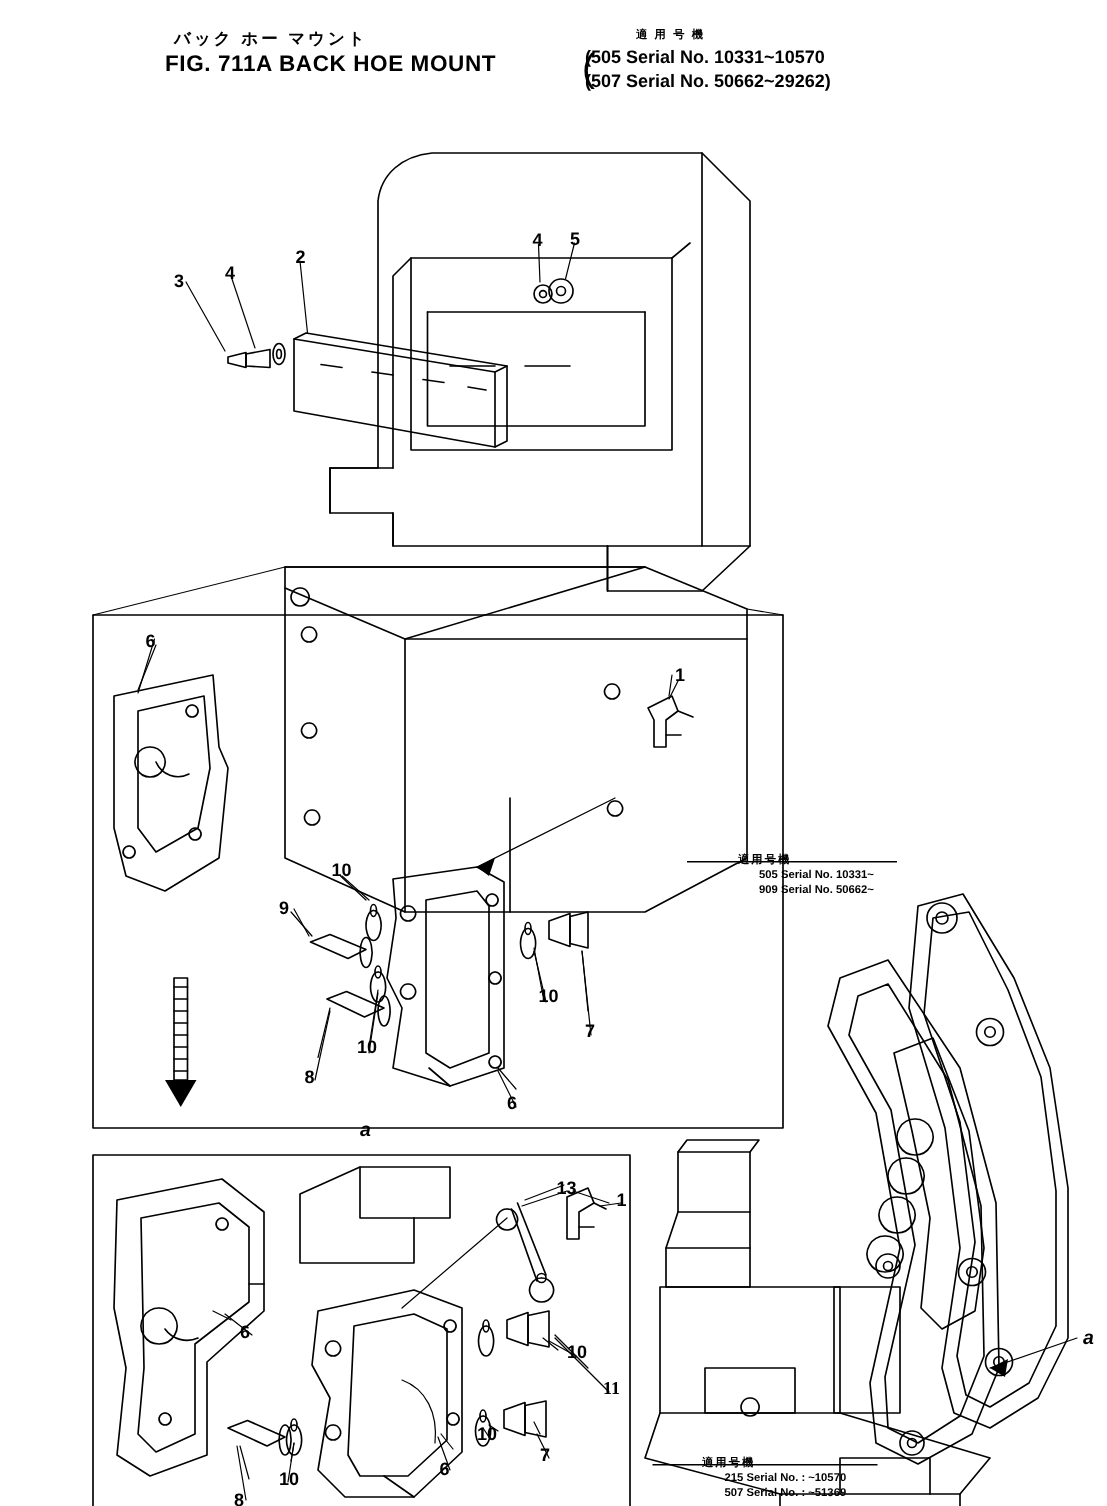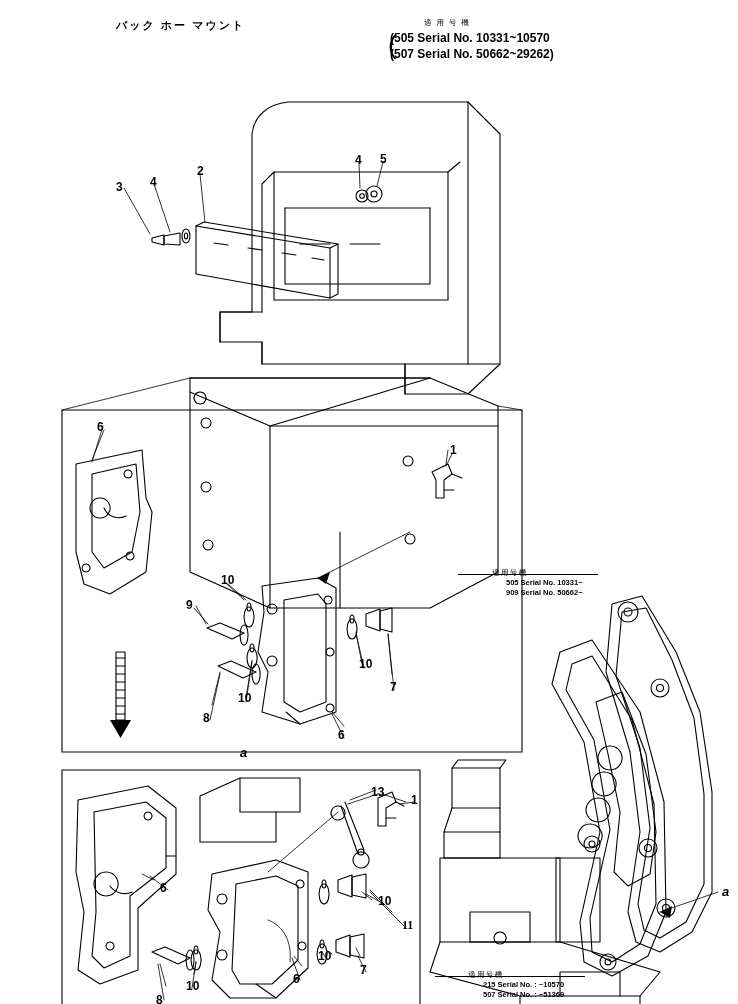--- a/index.html
+++ b/index.html
@@ -15,21 +15,21 @@
   }
   .ttl-main{
     position:absolute;left:110px;top:22px;
     font-size:15px;font-weight:bold;letter-spacing:0.4px;
   }
   .ttl-ser{
     position:absolute;left:390px;top:18px;
     font-size:12px;font-weight:bold;line-height:16px;
   }
   .jp-small{
-    position:absolute;font-size:7.5px;letter-spacing:1.4px;font-weight:normal;
+    position:absolute;font-size:7.5px;letter-spacing:1.4px;font-weight:bold;
   }
   .note{
     position:absolute;font-size:7.5px;line-height:10px;font-weight:bold;
     white-space:pre;
     margin-left:43px;
   }
   .lbl{
     position:absolute;font-size:12px;font-weight:bold;
   }
   .lbl-it{
@@ -297,20 +297,21 @@
         <path d="M300 968 L292 946"></path>
         <path d="M164 988 L158 952"></path>
         <path d="M192 976 L196 950"></path>
         <path d="M378 782 L348 792"></path>
         <path d="M414 790 L400 792"></path>
       </g>
     </g>
   </svg>
 
   <div class="ttl-jp">バック ホー マウント</div>
+  <div class="ttl-main">FIG. 711A  BACK HOE MOUNT</div>
   <div class="jp-small" style="left:424px;top:6px;">適 用 号 機</div>
   <div class="ttl-ser">
     <div>(505 Serial No. 10331~10570</div>
     <div>(507 Serial No. 50662~29262)</div>
   </div>
   <div style="position:absolute;left:388px;top:18px;font-size:26px;font-weight:300;">(</div>
 
   <div>
     <div class="jp-small" style="left:492px;top:556px;">適用号機</div>
     <div class="note" style="left:463px;top:566px;">505 Serial No. 10331~</div>

